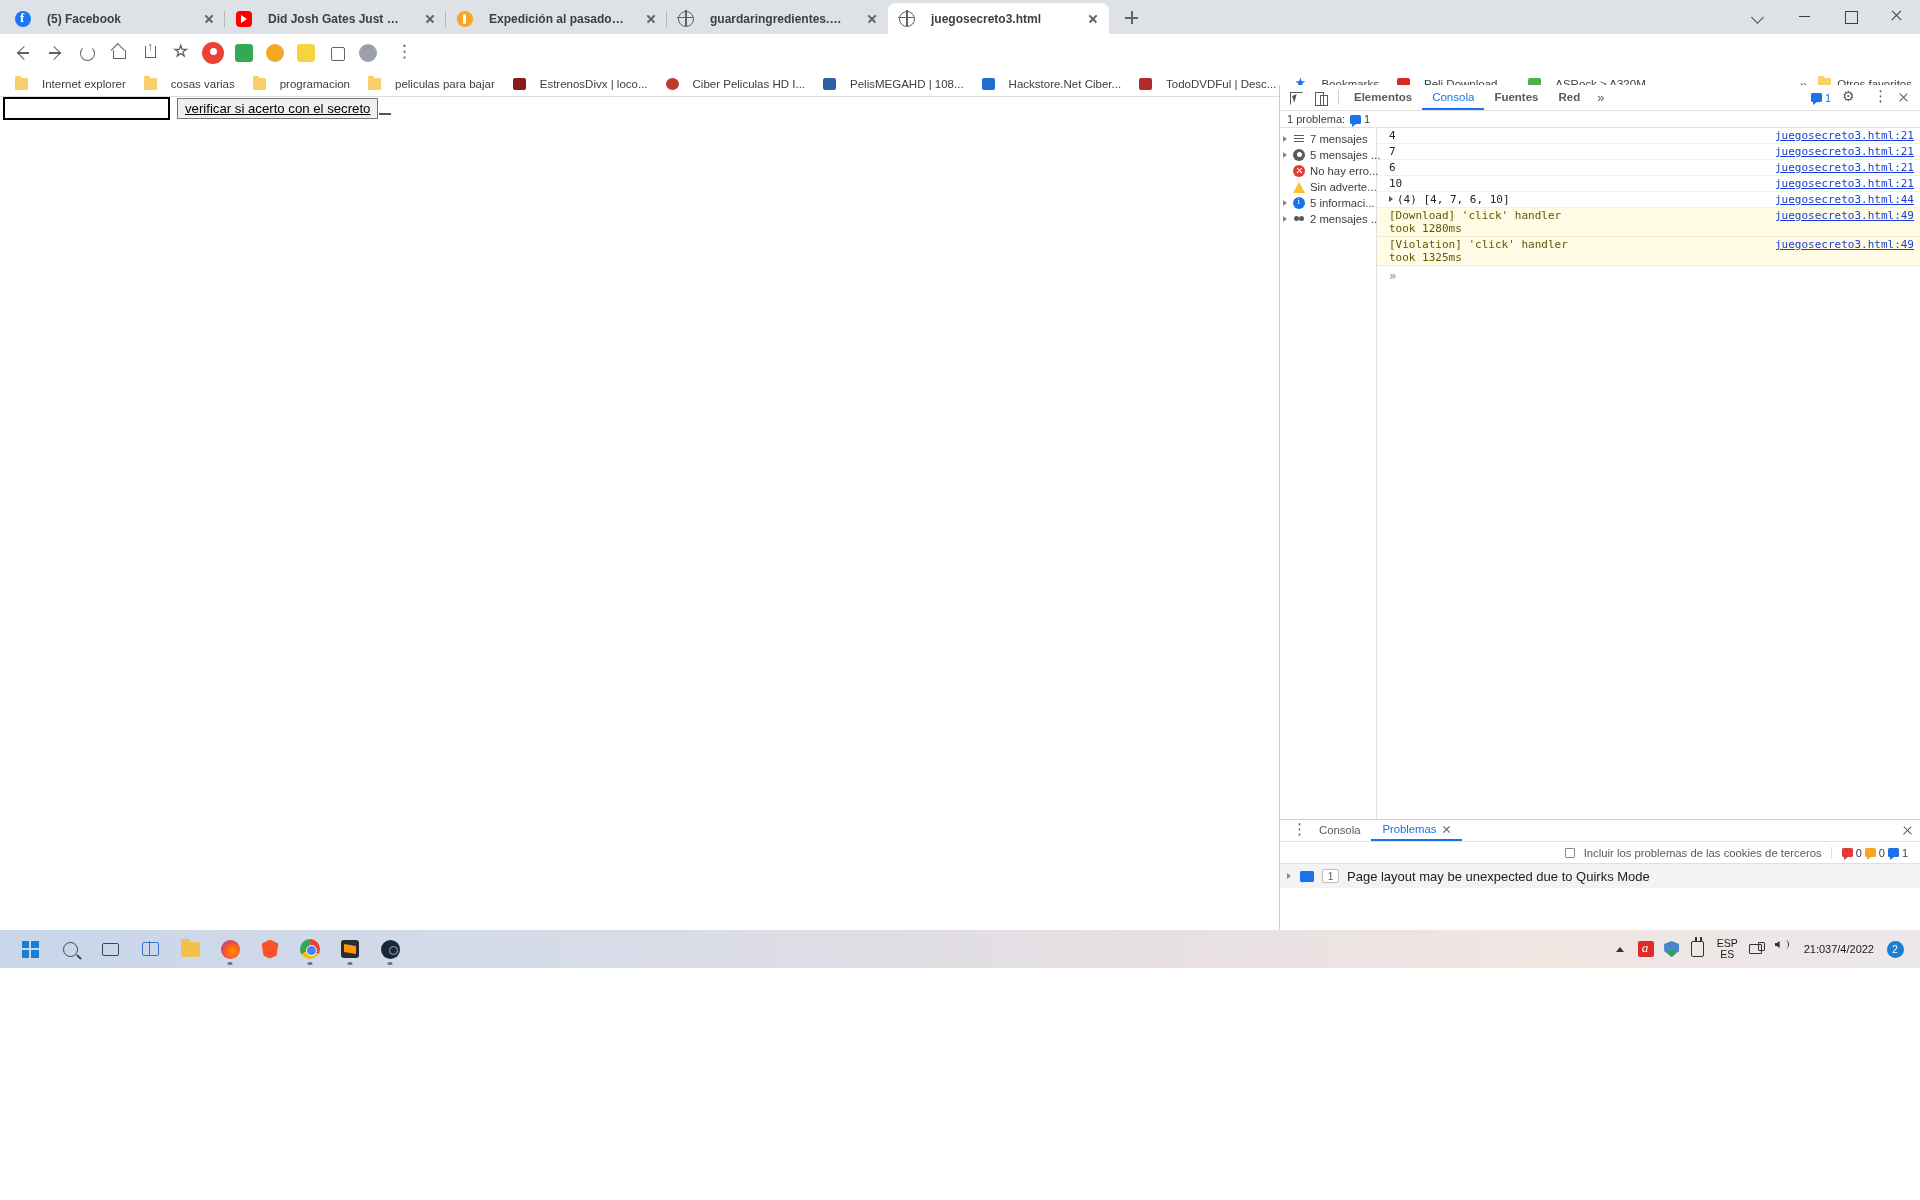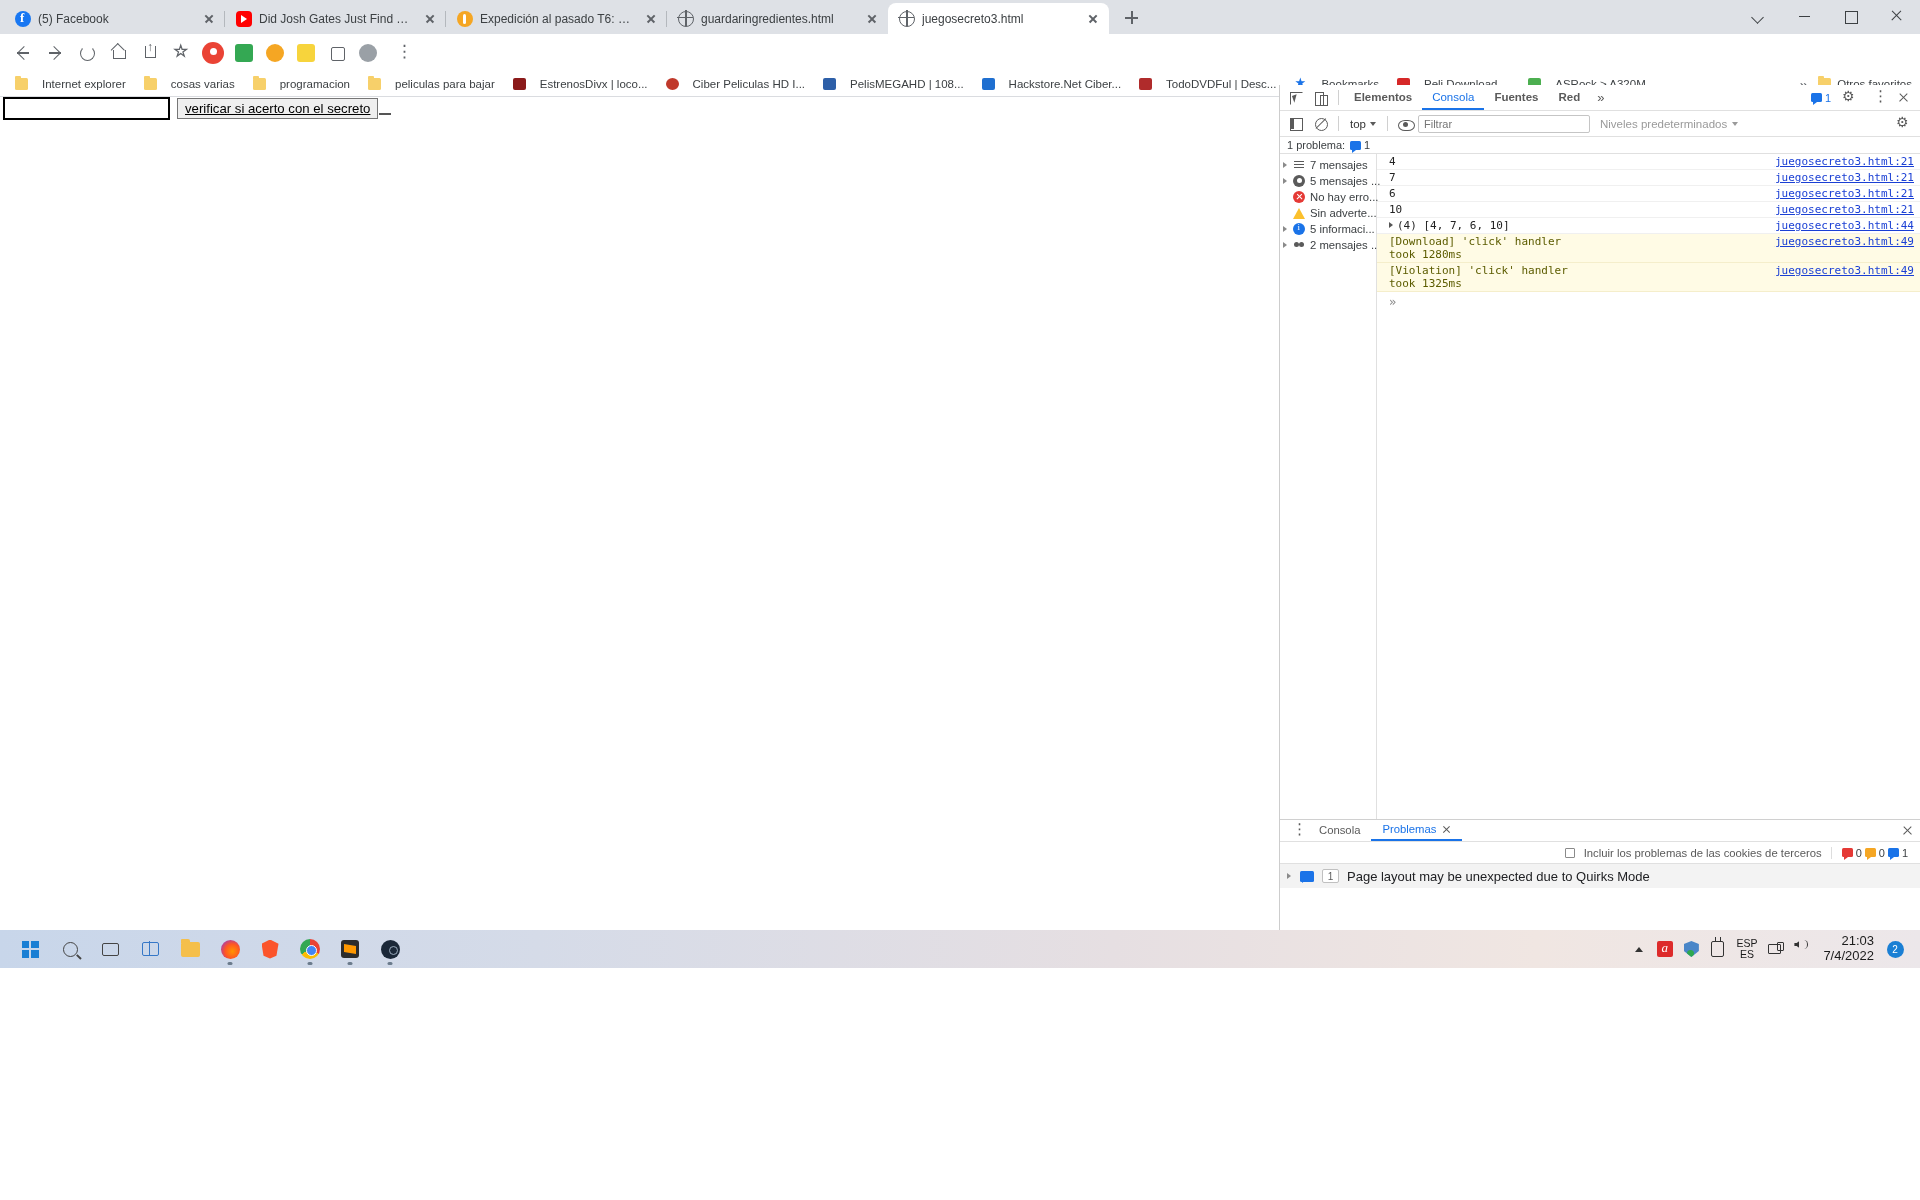--- a/index.html
+++ b/index.html
@@ -15,22 +15,22 @@
 
   
   .browser { position:absolute; left:0; top:0; width:1920px; height:952px; background:#fff; }
 
   .tabstrip {
     position:relative; height:34px; background:#dee1e6;
     display:flex; align-items:flex-end; padding-left:4px;
   }
   .tab {
     position:relative; height:31px; display:flex; align-items:center;
-    gap:7px; padding:0 6px 0 11px; min-width:0;
-    font-size:12px; color:#3c4043; border-radius:8px 8px 0 0;
+    gap:16px; padding:0 6px 0 11px; min-width:0;
+    font-size:12px; color:#3c4043; border-radius:8px 8px 0 0;font-weight:bold;
   }
   .tab.inactive { width:221px; }
   .tab.active { width:221px; background:#fff; }
   .tab .sep { position:absolute; right:0; top:8px; height:16px; width:1px; background:#b4b8bd; }
   .tab-favicon { width:16px; height:16px; flex:0 0 16px; border-radius:3px; position:relative; }
   .fav-fb { background:#1877f2; border-radius:50%; }
   .fav-fb:after{ content:"f"; position:absolute; left:5px; top:-1px; color:#fff; font-size:13px; font-weight:bold; font-family:"Liberation Serif",serif;}
   .fav-yt { background:#ff0000; border-radius:4px; }
   .fav-yt:after{ content:""; position:absolute; left:5px; top:4px; border-left:6px solid #fff; border-top:4px solid transparent; border-bottom:4px solid transparent;}
   .fav-or { background:#f5a623; border-radius:50%; }
@@ -321,21 +321,21 @@
   .tr-usb { width:13px; height:16px; border:1.5px solid #333; border-radius:2px; position:relative;}
   .tr-usb:after{ content:""; position:absolute; left:3px; top:-5px; width:1.5px; height:5px; background:#333; box-shadow:5px 0 0 #333;}
   .tray-lang { display:flex; flex-direction:column; align-items:center; line-height:1.05; font-size:10.5px; padding:0 6px;}
   .tr-net { width:16px; height:14px; position:relative;}
   .tr-net:before{ content:""; position:absolute; left:0; top:2px; width:11px; height:8px; border:1.4px solid #333; border-radius:1px;}
   .tr-net:after{ content:""; position:absolute; right:0; top:0; width:5px; height:7px; border:1.4px solid #333; border-radius:1px;}
   .tr-vol:before{ content:""; position:absolute; left:5px; top:11px; width:5px; height:7px; background:#333;
     clip-path:polygon(0 28%,45% 28%,100% 0,100% 100%,45% 72%,0 72%);}
   .tr-vol:after{ content:""; position:absolute; left:11px; top:10px; width:7px; height:9px;
     border-right:1.4px solid #333; border-radius:50%;}
-  .tray-clock { display:flex; flex-direction:column; align-items:flex-end; line-height:1.15; padding:0 8px; font-size:13px;}
+  .tray-clock { display:flex; flex-direction:row; align-items:flex-end; line-height:1.15; padding:0 8px; font-size:11px;}
   .tr-notif { width:17px; height:17px; border-radius:50%; background:#1a7fd4; color:#fff; font-size:10px;
     display:flex; align-items:center; justify-content:center;}
 
   .desktop-fill { position:absolute; left:0; bottom:0; width:1920px; height:232px; background:#fff; }
 </style>
 </head>
 <body>
 
 <div class="screen">
 
@@ -495,39 +495,20 @@
         <div class="dt-badge">
           <span class="badge-sq"></span>
           <span>1</span>
         </div>
         <div class="dt-icobtn ico-gear"></div>
         <div class="dt-icobtn ico-vdots"></div>
         <div class="dt-icobtn ico-x"></div>
       </div>
     </div>
 
-    <div class="dt-filterbar">
-      <div class="dt-icobtn ico-sidebar"></div>
-      <div class="dt-icobtn ico-clear"></div>
-      <span class="dt-vsep"></span>
-      <div class="ctx-select">
-        <span>top</span>
-        <span class="caret-dn"></span>
-      </div>
-      <span class="dt-vsep"></span>
-      <div class="ico-eye"></div>
-      <input class="filter-input" type="text" placeholder="Filtrar" style="">
-      <div class="lvl-select">
-        <span>Niveles predeterminados</span>
-        <span class="caret-dn" style="border-top-color:#9a9a9a;"></span>
-      </div>
-      <div class="fb-right">
-        <div class="dt-icobtn ico-gear"></div>
-      </div>
-    </div>
 
     <div class="dt-problembar">
       <span>1 problema:</span>
       <span class="pb-chip">
         <span class="badge-sq"></span>
         <span>1</span>
       </span>
     </div>
 
     <div class="dt-body">

